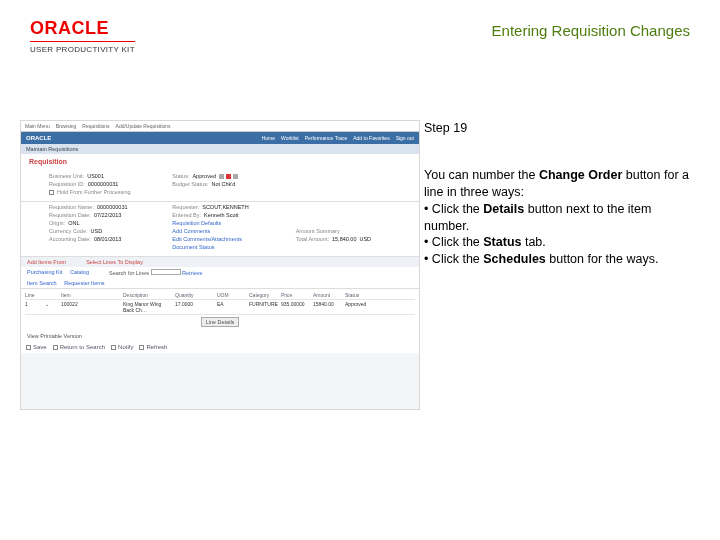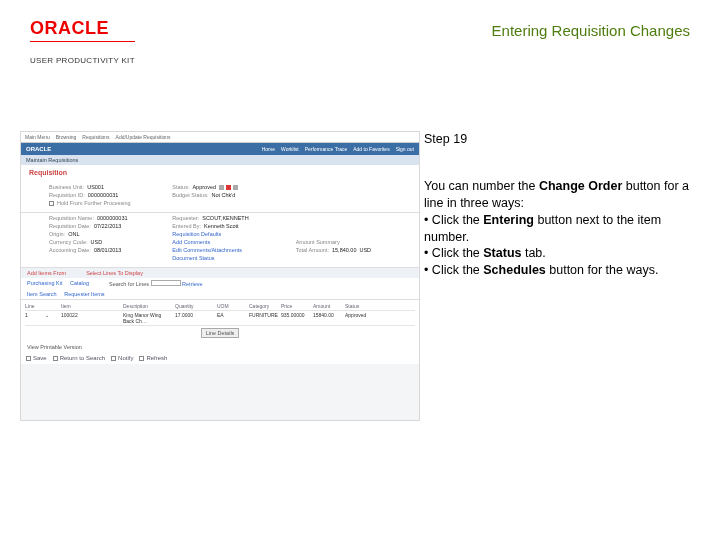--- a/index.html
+++ b/index.html
@@ -25,21 +25,21 @@
     font-weight: bold;
     color: #e00;
     font-size: 18px;
     letter-spacing: 0.5px;
   }
   .oracle-sub {
     font-size: 8px;
     color: #333;
     border-top: 1px solid #e00;
     margin-top: 2px;
-    padding-top: 14px;
+    padding-top: 3px;
     letter-spacing: 0.3px;
   }
   .page-title {
     font-size: 15px;
     color: #4d7c0f;
     margin-top: 4px;
   }
   .content {
     display: flex;
     gap: 4px;
@@ -339,21 +339,21 @@
     </div>
   </div>
 
   <div class="instructions">
     <div class="step-label">Step 19</div>
     <div class="instr-body">
       <span class="line">
         <span>You can number the </span><span class="b">Change Order</span><span> button for a line in three ways:</span>
       </span>
       <span class="line">
-        <span>• Click the </span><span class="b">Entering</span><span> button next to the item number.</span>
+        <span>• Click the </span><span class="b">Details</span><span> button next to the item number.</span>
       </span>
       <span class="line">
         <span>• Click the </span><span class="b">Status</span><span> tab.</span>
       </span>
       <span class="line">
         <span>• Click the </span><span class="b">Schedules</span><span> button for the ways.</span>
       </span>
     </div>
   </div>
 

